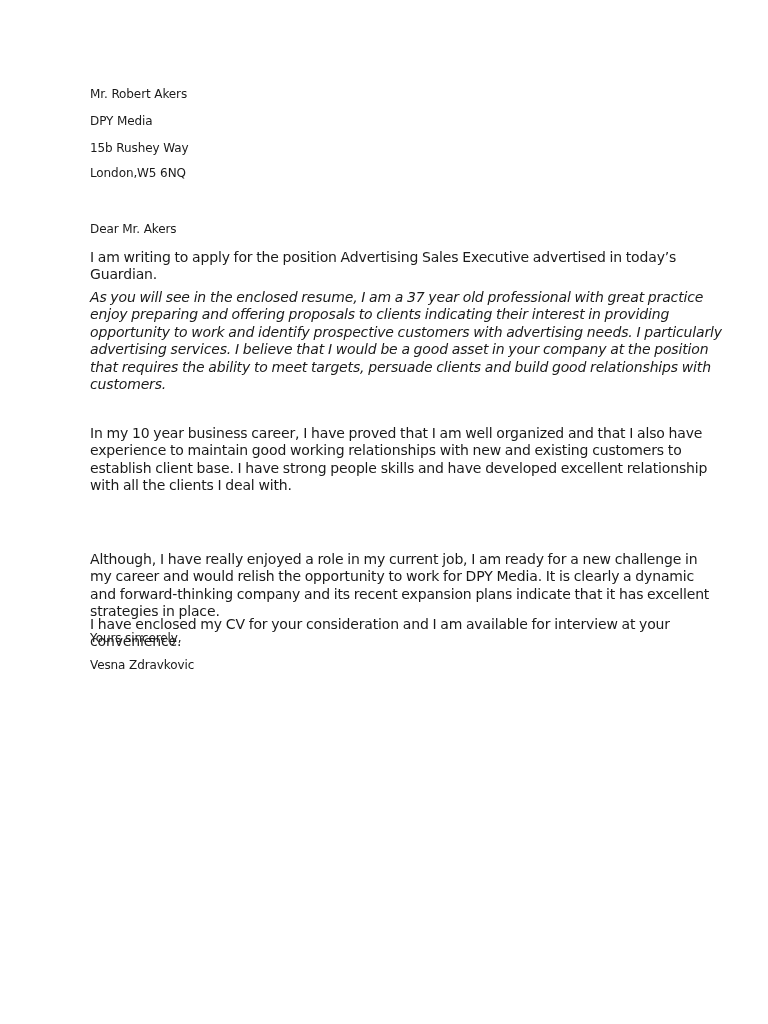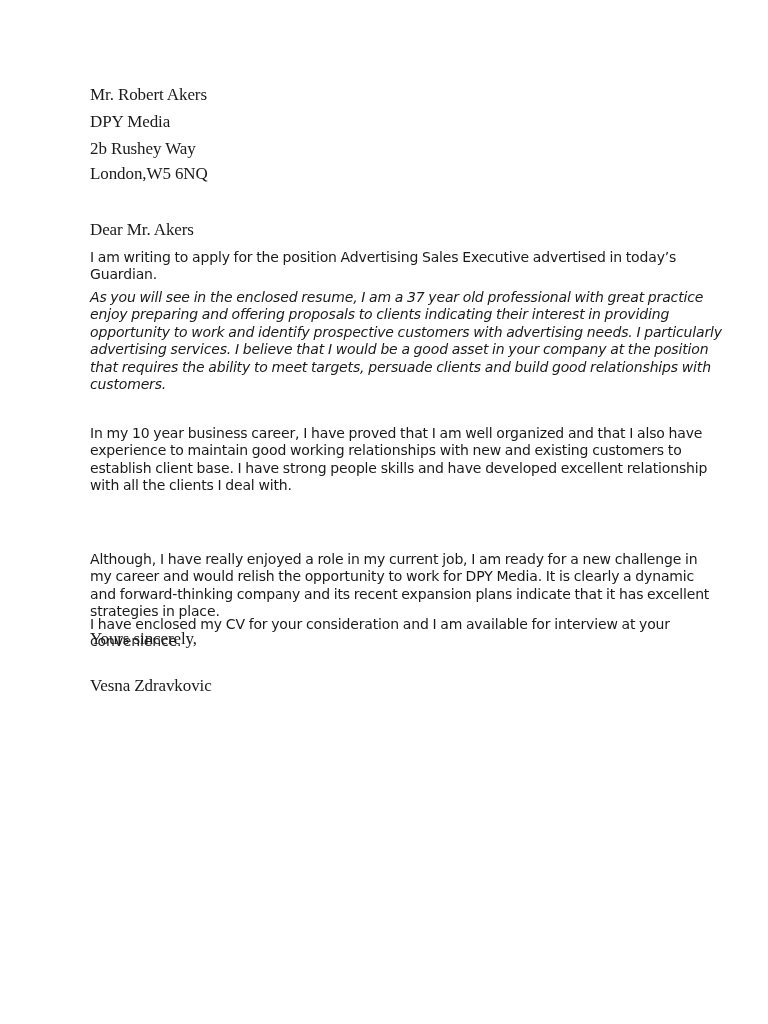--- a/index.html
+++ b/index.html
@@ -17,25 +17,24 @@
     }
     .page {
       position: absolute;
       left: 90px;
       top: 0;
       width: 600px;
     }
     .addr-line {
       position: absolute;
       left: 0;
-      font-size: 17px;
+      font-size: 12px;
       line-height: 17px;
       white-space: nowrap;
       letter-spacing: -0.1px;
-      font-family: Liberation Serif, serif;
     }
     .para {
       position: absolute;
       left: 0;
       width: 560px;
       font-size: 14px;
       line-height: 17.4px;
       letter-spacing: -0.15px;
       word-spacing: -0.5px;
     }
@@ -43,21 +42,21 @@
       display: block;
       white-space: nowrap;
     }
   </style>
 </head>
 <body>
 
 <div class="page">
   <div class="addr-line" style="top:86px;">Mr. Robert Akers</div>
   <div class="addr-line" style="top:113px;">DPY Media</div>
-  <div class="addr-line" style="top:140px;">2b Rushey Way</div>
+  <div class="addr-line" style="top:140px;">15b Rushey Way</div>
   <div class="addr-line" style="top:165px;">London,W5 6NQ</div>
 
   <div class="addr-line" style="top:221px;">Dear Mr. Akers</div>
 
   <div class="para" style="top:249px;">
     <span class="ln">I am writing to apply for the position Advertising Sales Executive advertised in today’s</span>
     <span class="ln">Guardian.</span>
   </div>
 
   <div class="para" style="top:289px;font-style:italic;">
@@ -82,14 +81,14 @@
     <span class="ln">and forward-thinking company and its recent expansion plans indicate that it has excellent</span>
     <span class="ln">strategies in place.</span>
   </div>
 
   <div class="para" style="top:616px;">
     <span class="ln">I have enclosed my CV for your consideration and I am available for interview at your</span>
     <span class="ln">convenience.</span>
   </div>
 
   <div class="addr-line" style="top:630px;">Yours sincerely,</div>
-  <div class="addr-line" style="top:657px;margin-top:20px;">Vesna Zdravkovic</div>
+  <div class="addr-line" style="top:657px;">Vesna Zdravkovic</div>
 </div>
 
 </body></html>

